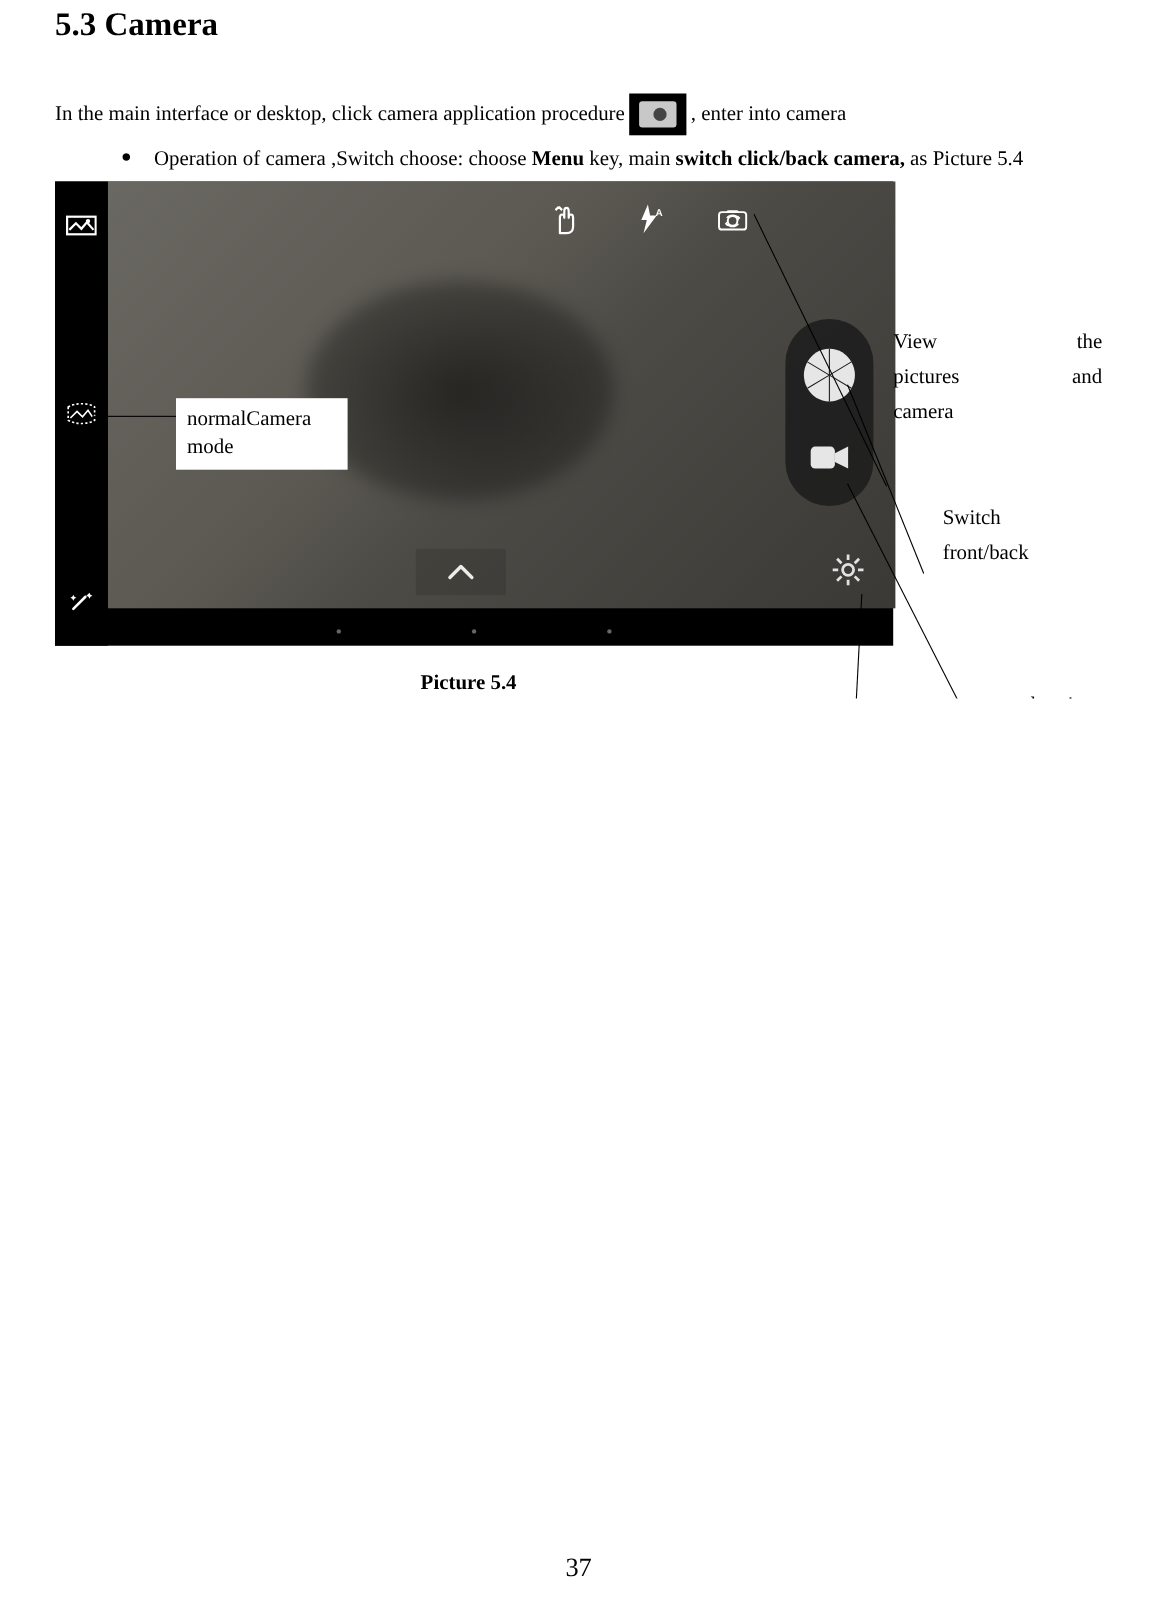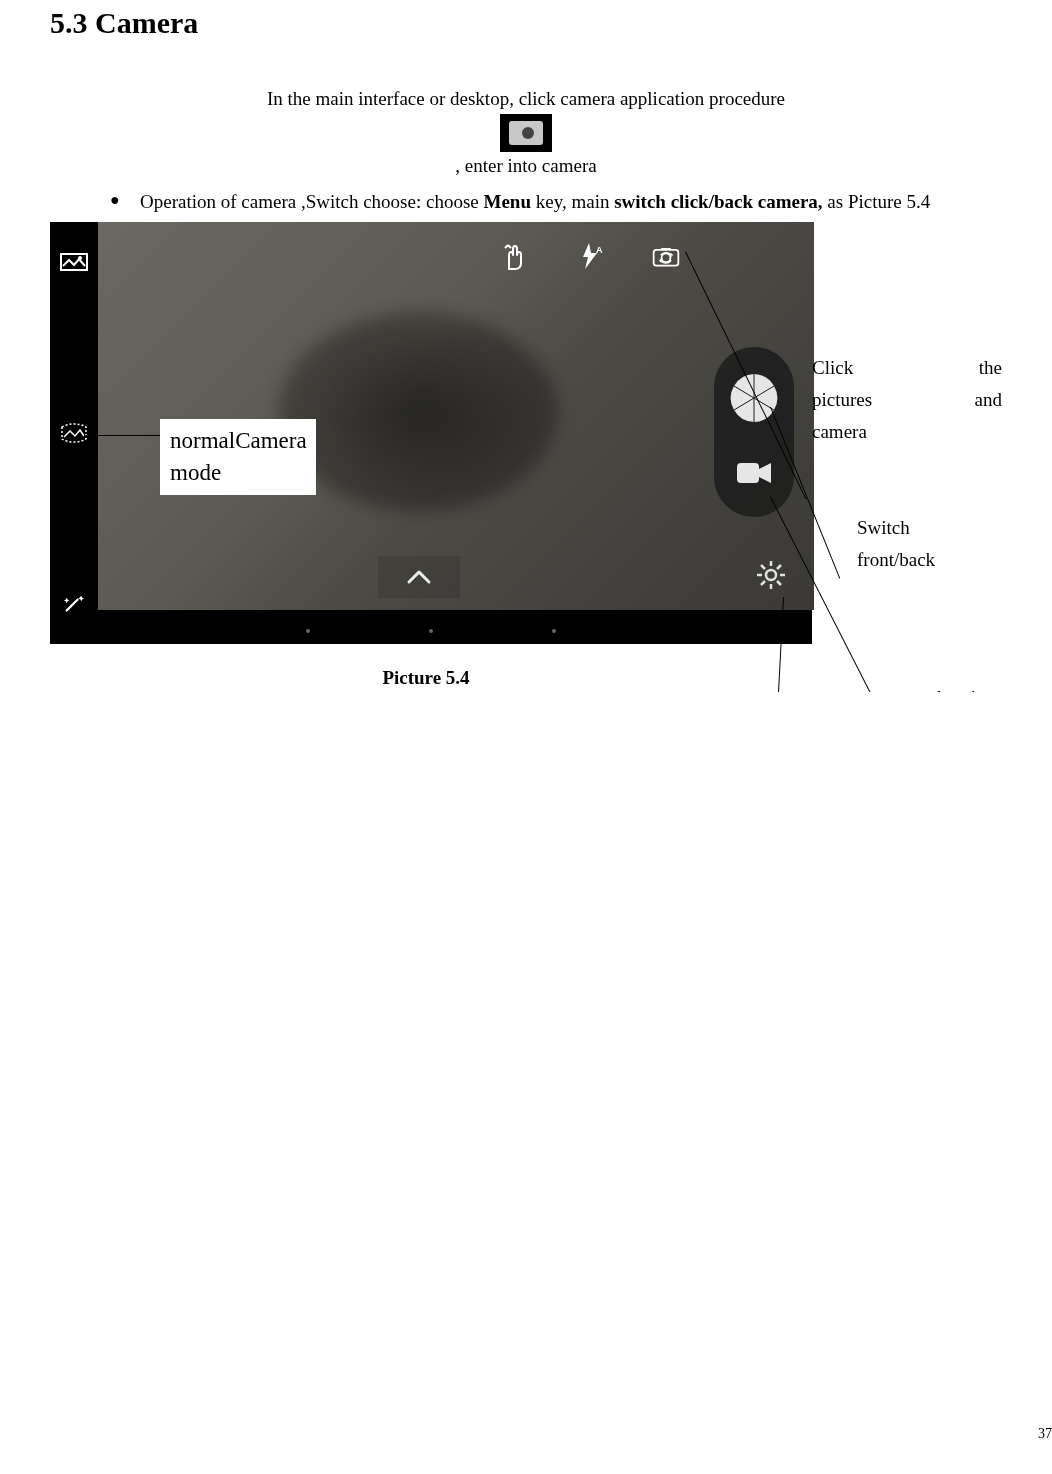--- a/index.html
+++ b/index.html
@@ -15,21 +15,20 @@
     .section-title {
       font-size: 30px;
       font-weight: bold;
       margin-bottom: 40px;
     }
     .intro-line {
       display: flex;
       align-items: center;
       flex-wrap: wrap;
       margin-bottom: 8px;
-      flex-direction: column;
     }
     .camera-app-icon {
       display: inline-block;
       width: 52px;
       height: 38px;
       background: #000;
       margin: 0 4px;
       position: relative;
       vertical-align: middle;
     }
@@ -208,21 +207,21 @@
       width: 4px;
       height: 4px;
       background: #666;
       border-radius: 50%;
     }
     .callout-box {
       position: absolute;
       background: #fff;
       border: none;
       padding: 6px 10px;
-      font-size: 23px;
+      font-size: 19px;
       line-height: 1.4;
       z-index: 20;
       text-align: justify;
     }
     .co-normal { top: 197px; left: 110px; width: 156px; }
     .co-panoramic { top: 484px; left: 148px; width: 230px; }
     .callout-line {
       position: absolute;
       background: #000;
       height: 1px;
@@ -245,22 +244,22 @@
       font-weight: bold;
       font-size: 19px;
       margin-top: 20px;
       margin-left: -200px;
     }
     .page-num {
       position: fixed;
       bottom: 30px;
       left: 0;
       width: 1052px;
-      text-align: right;
-      font-size: 14px;
+      text-align: center;
+      font-size: 24px;
     }
     .aline {
       position: absolute;
       width: 1px;
       background: #000;
       z-index: 15;
       transform-origin: top left;
     }
   </style>
 </head>
@@ -393,21 +392,21 @@
     </div>
   </div>
 
   <div class="callout-box co-normal">normalCamera mode</div>
   <div class="callout-box co-panoramic">Switch the panoramic play mode.</div>
 
   <div class="callout-line" style="top:213px;left:34px;width:76px;"></div>
   <div class="callout-line" style="top:520px;left:38px;width:110px;transform:rotate(-8deg);"></div>
 
   <div class="ann ann-view">
-    <div>Click the</div>
+    <div>View the</div>
     <div>pictures and</div>
     <div class="line2">camera</div>
   </div>
   <div class="ann ann-switchfb">
     <div>Switch</div>
     <div>front/back</div>
   </div>
   <div class="ann ann-camshoot">
     <div>camera shootin</div>
     <div>mode</div>

